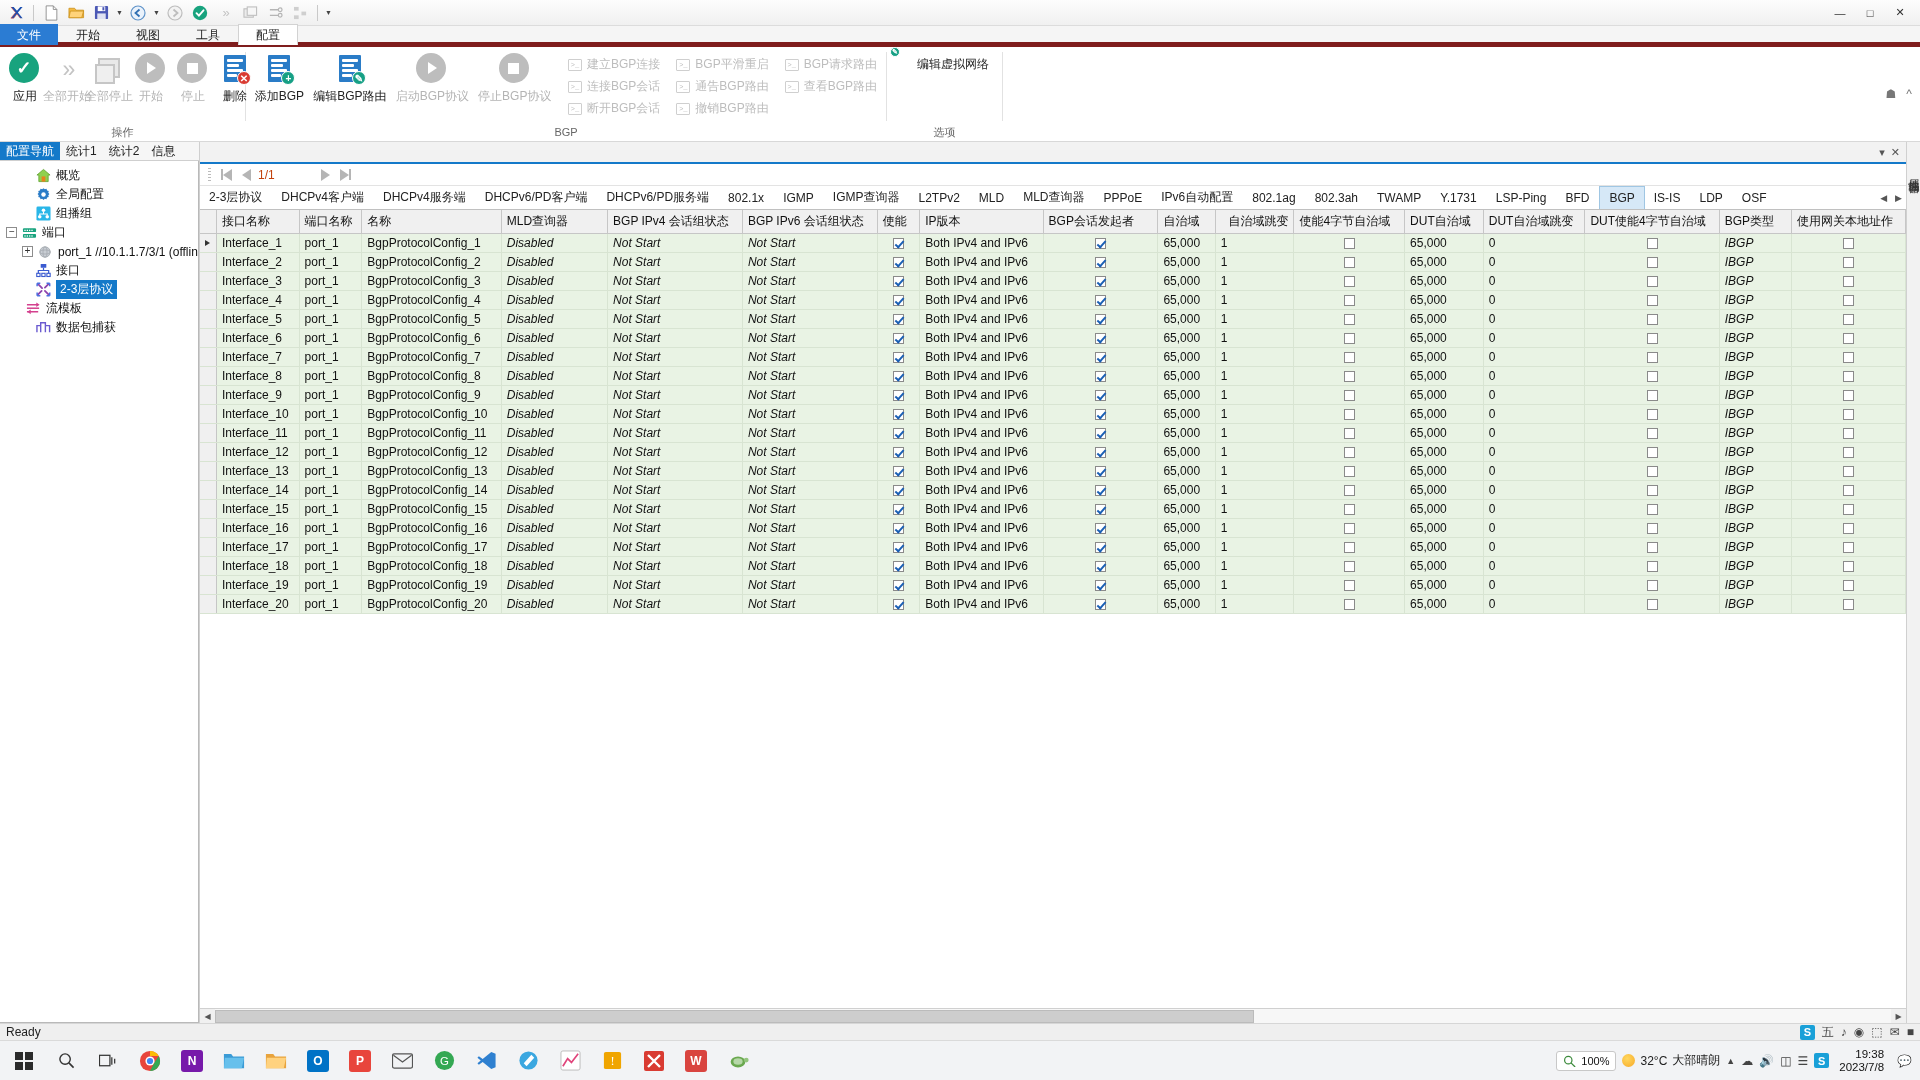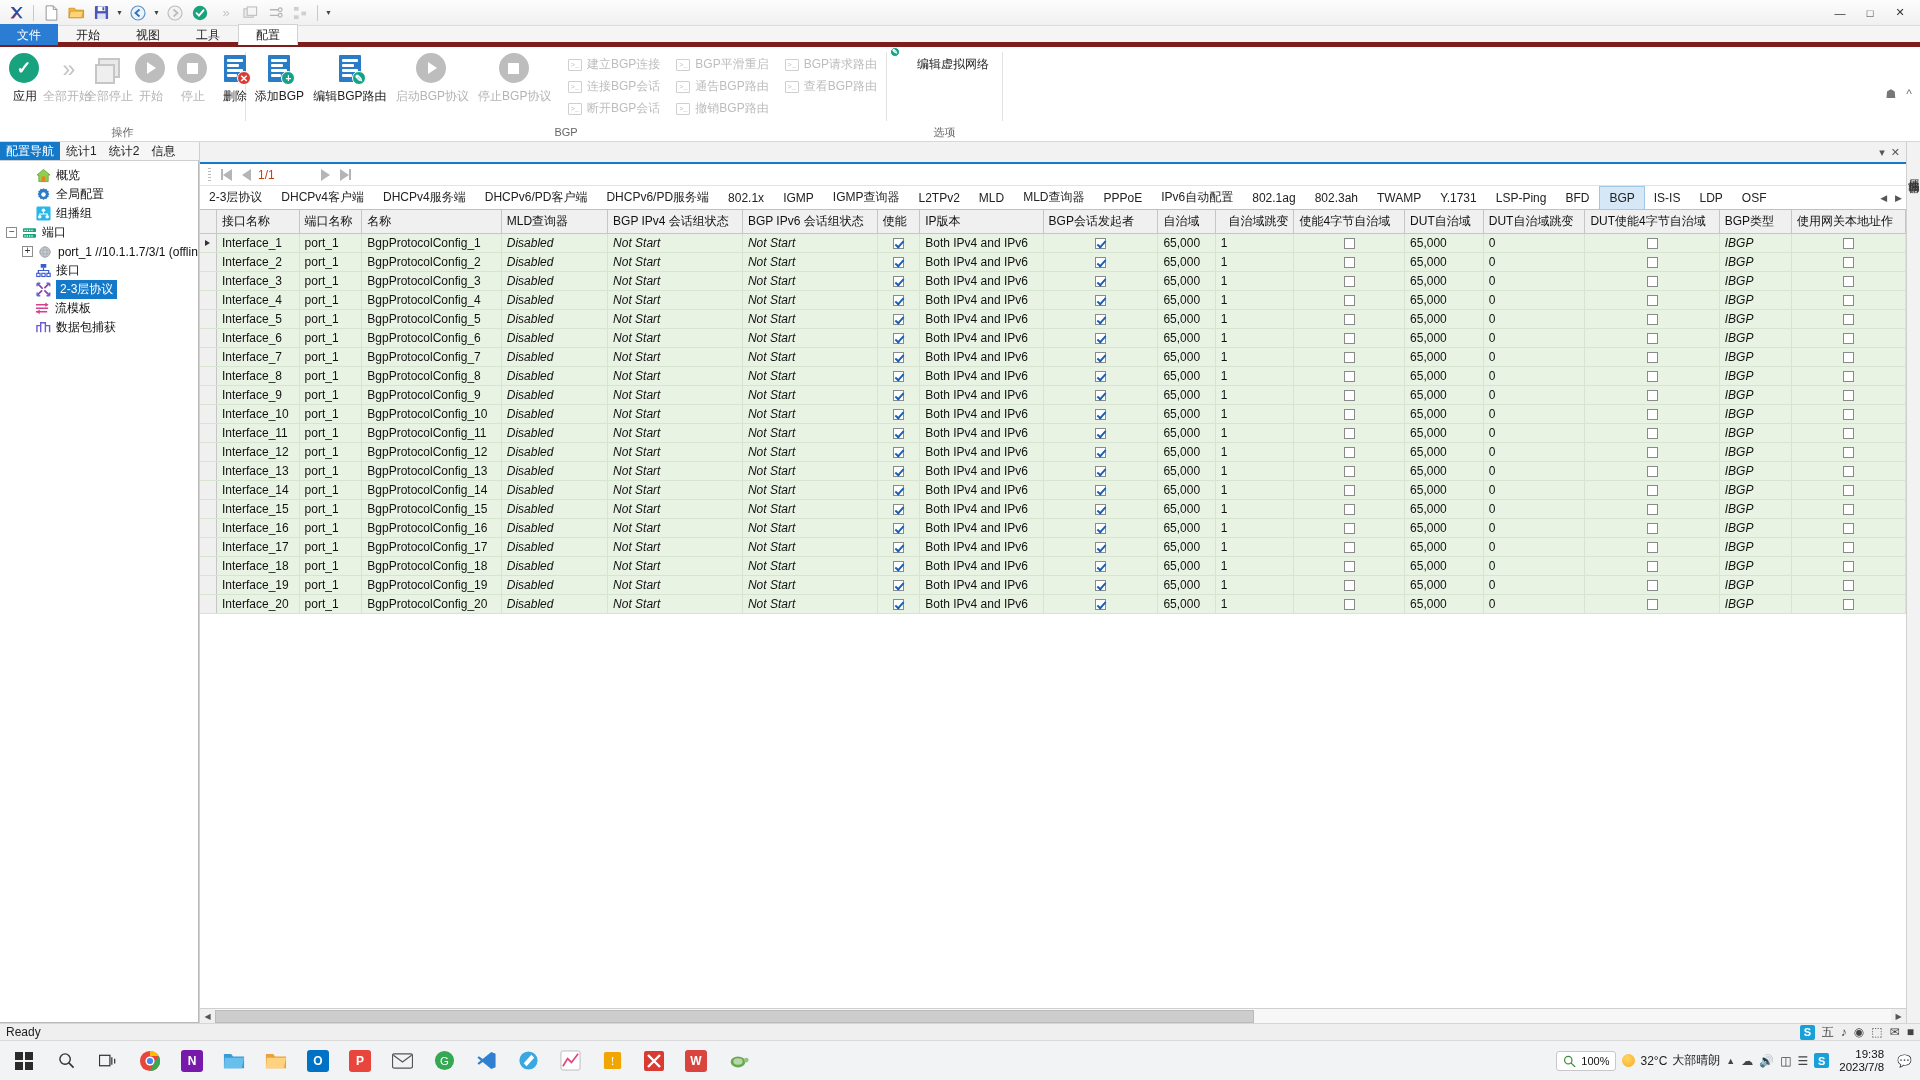--- a/index.html
+++ b/index.html
@@ -576,21 +576,21 @@
           <span class="exp-spacer"></span>
           <span class="ti">
             <svg width="15" height="15" viewBox="0 0 16 16">
                 <path d="M2 2 L6.5 6.5 M13.5 2 L9.5 6 M2 13.5 L6 9.5 M13.5 13.5 L9.5 9.5" stroke="#8e44ad" stroke-width="1.9" stroke-linecap="round"></path>
                 <path d="M1.2 1.2 h3.4 M1.2 1.2 v3.4 M14.6 1.2 h-3.4 M14.6 1.2 v3.4 M1.2 14.6 h3.4 M1.2 14.6 v-3.4 M14.6 14.6 h-3.4 M14.6 14.6 v-3.4" stroke="#4b6fe0" stroke-width="1.6"></path>
               </svg>
           </span>
           <span class="tlabel sel">2-3层协议</span>
         </div>
 
-        <div class="trow" style="padding-left:19px;">
+        <div class="trow" style="padding-left:10px;">
           <span class="exp-spacer"></span>
           <span class="ti">
             <svg width="15" height="15" viewBox="0 0 16 16">
                 <path d="M1 4 h12 M1 11.5 h12" stroke="#d4408e" stroke-width="1.6"></path>
                 <path d="M11 1.5 L14.5 4 L11 6.5" fill="#d4408e"></path>
                 <path d="M5 9 L1.5 11.5 L5 14" fill="#d4408e"></path>
                 <path d="M1 7.7 h13" stroke="#d4408e" stroke-width="1.6"></path>
               </svg>
           </span>
           <span class="tlabel">流模板</span>

